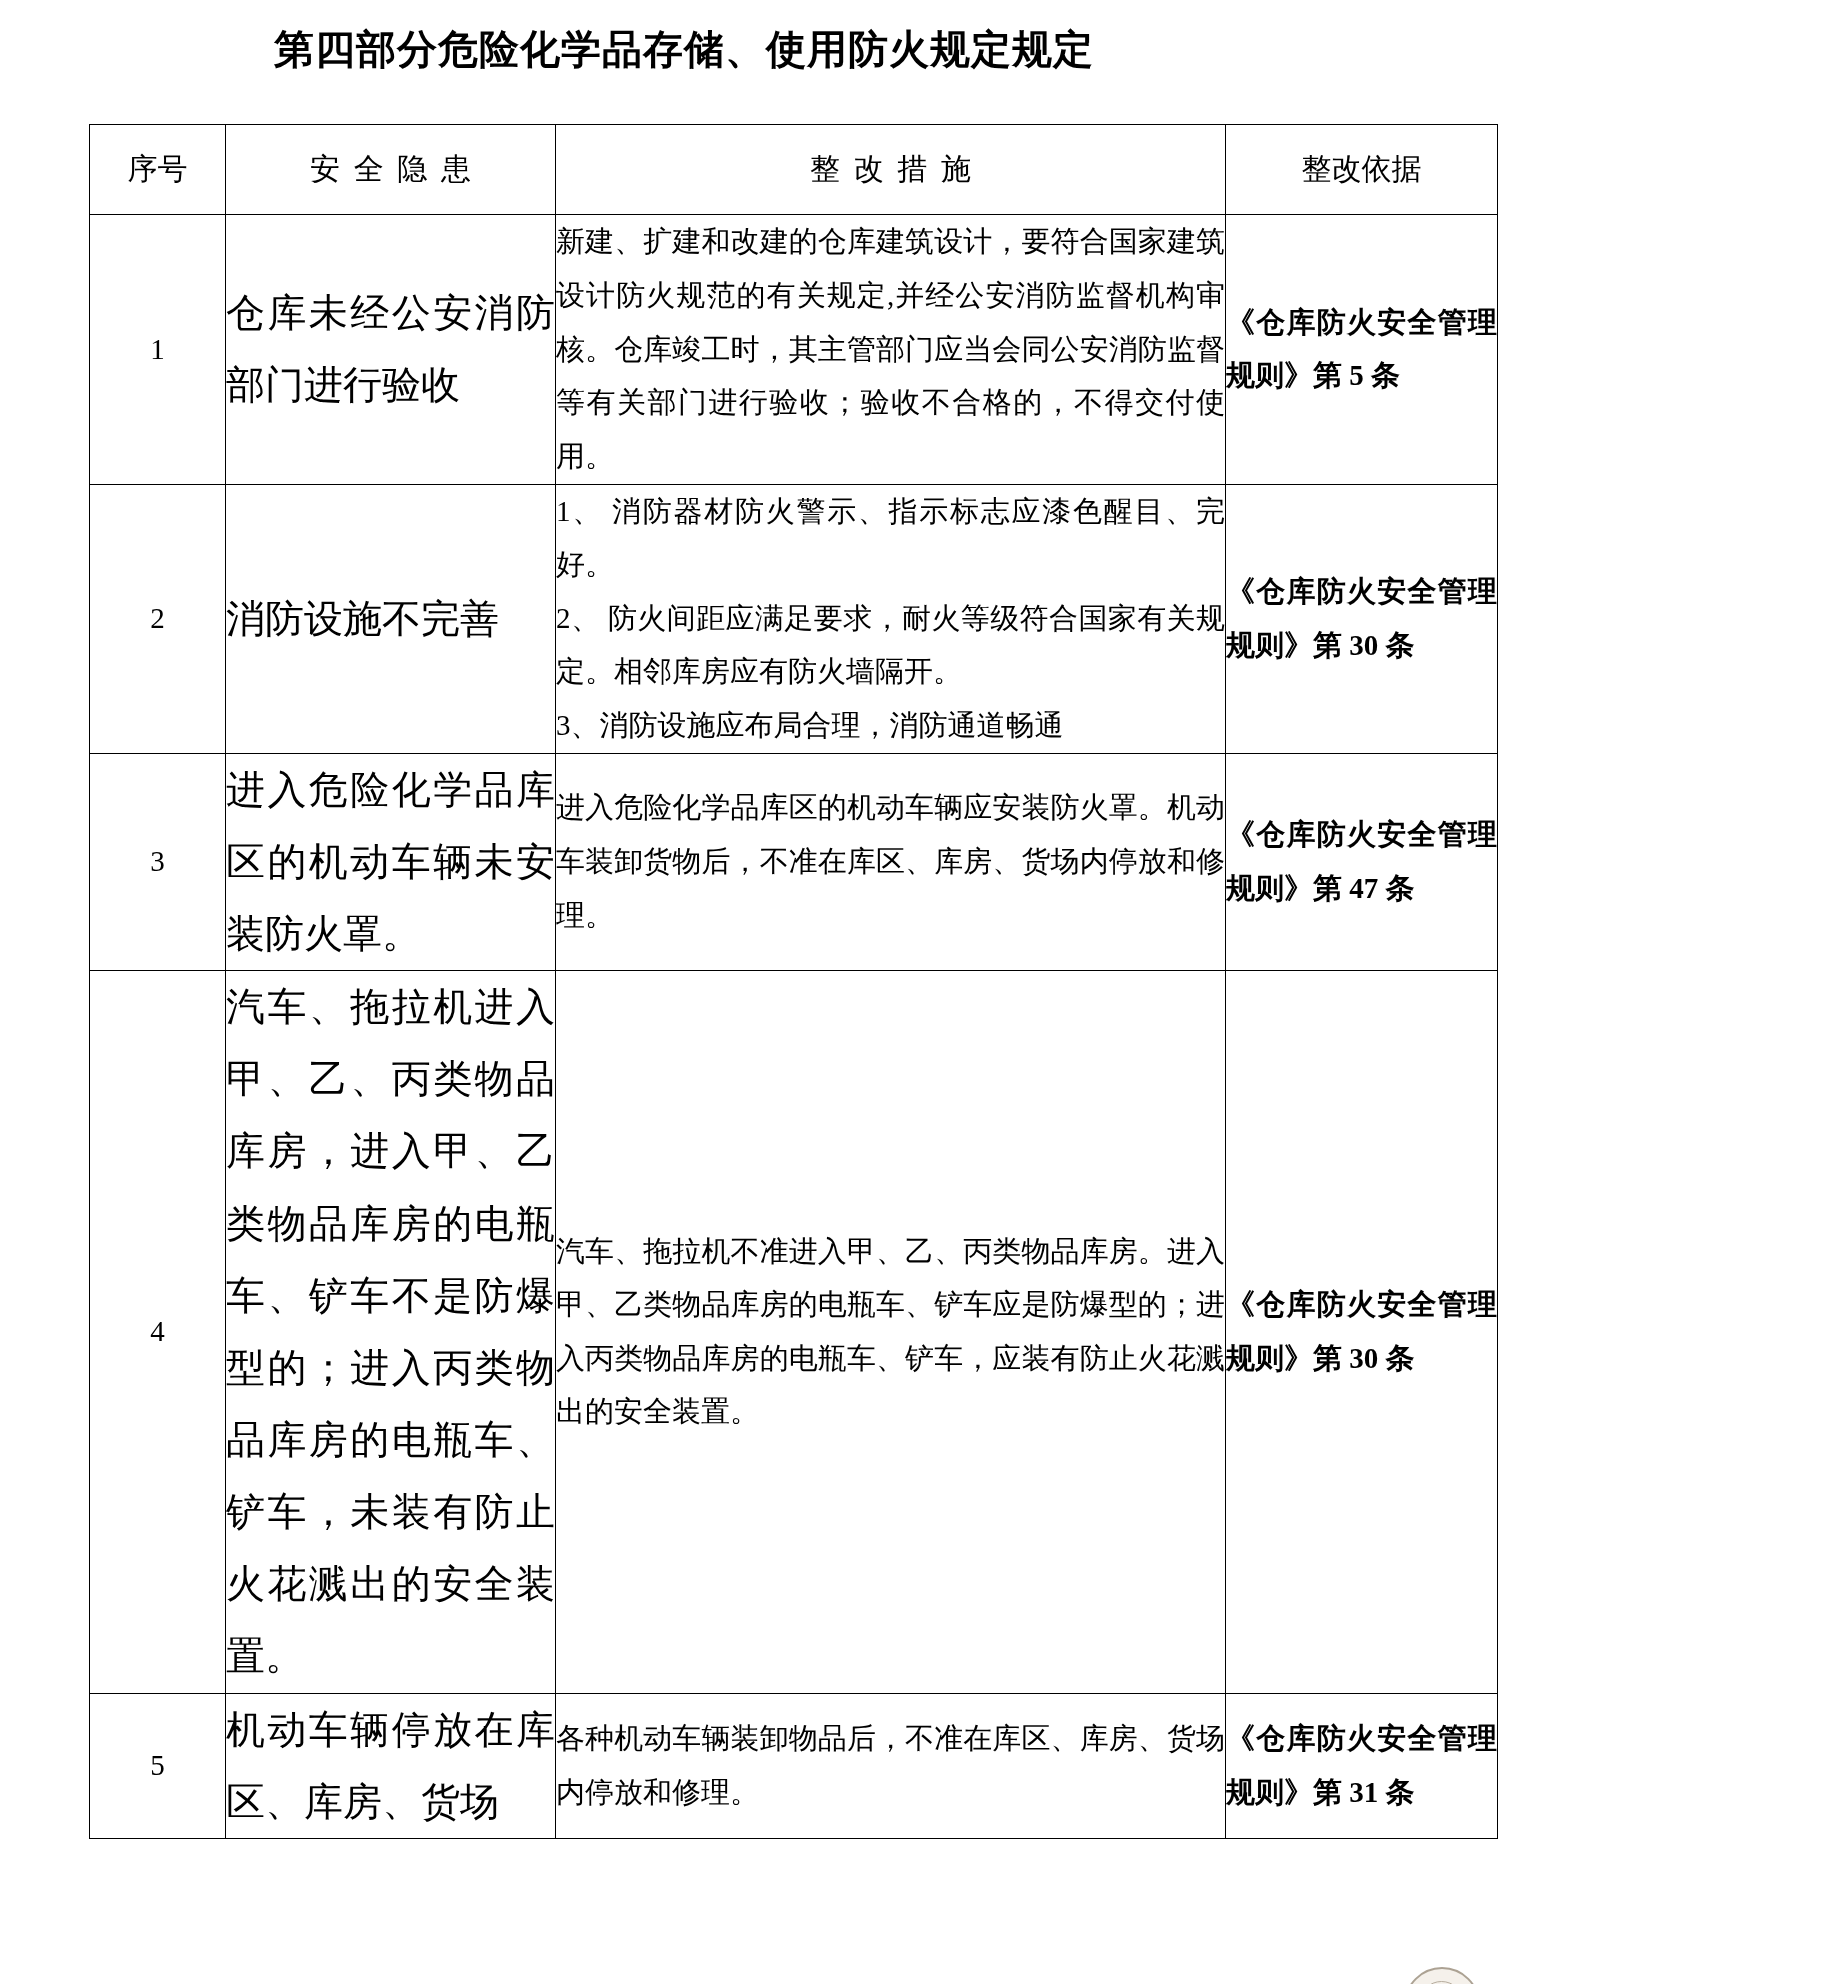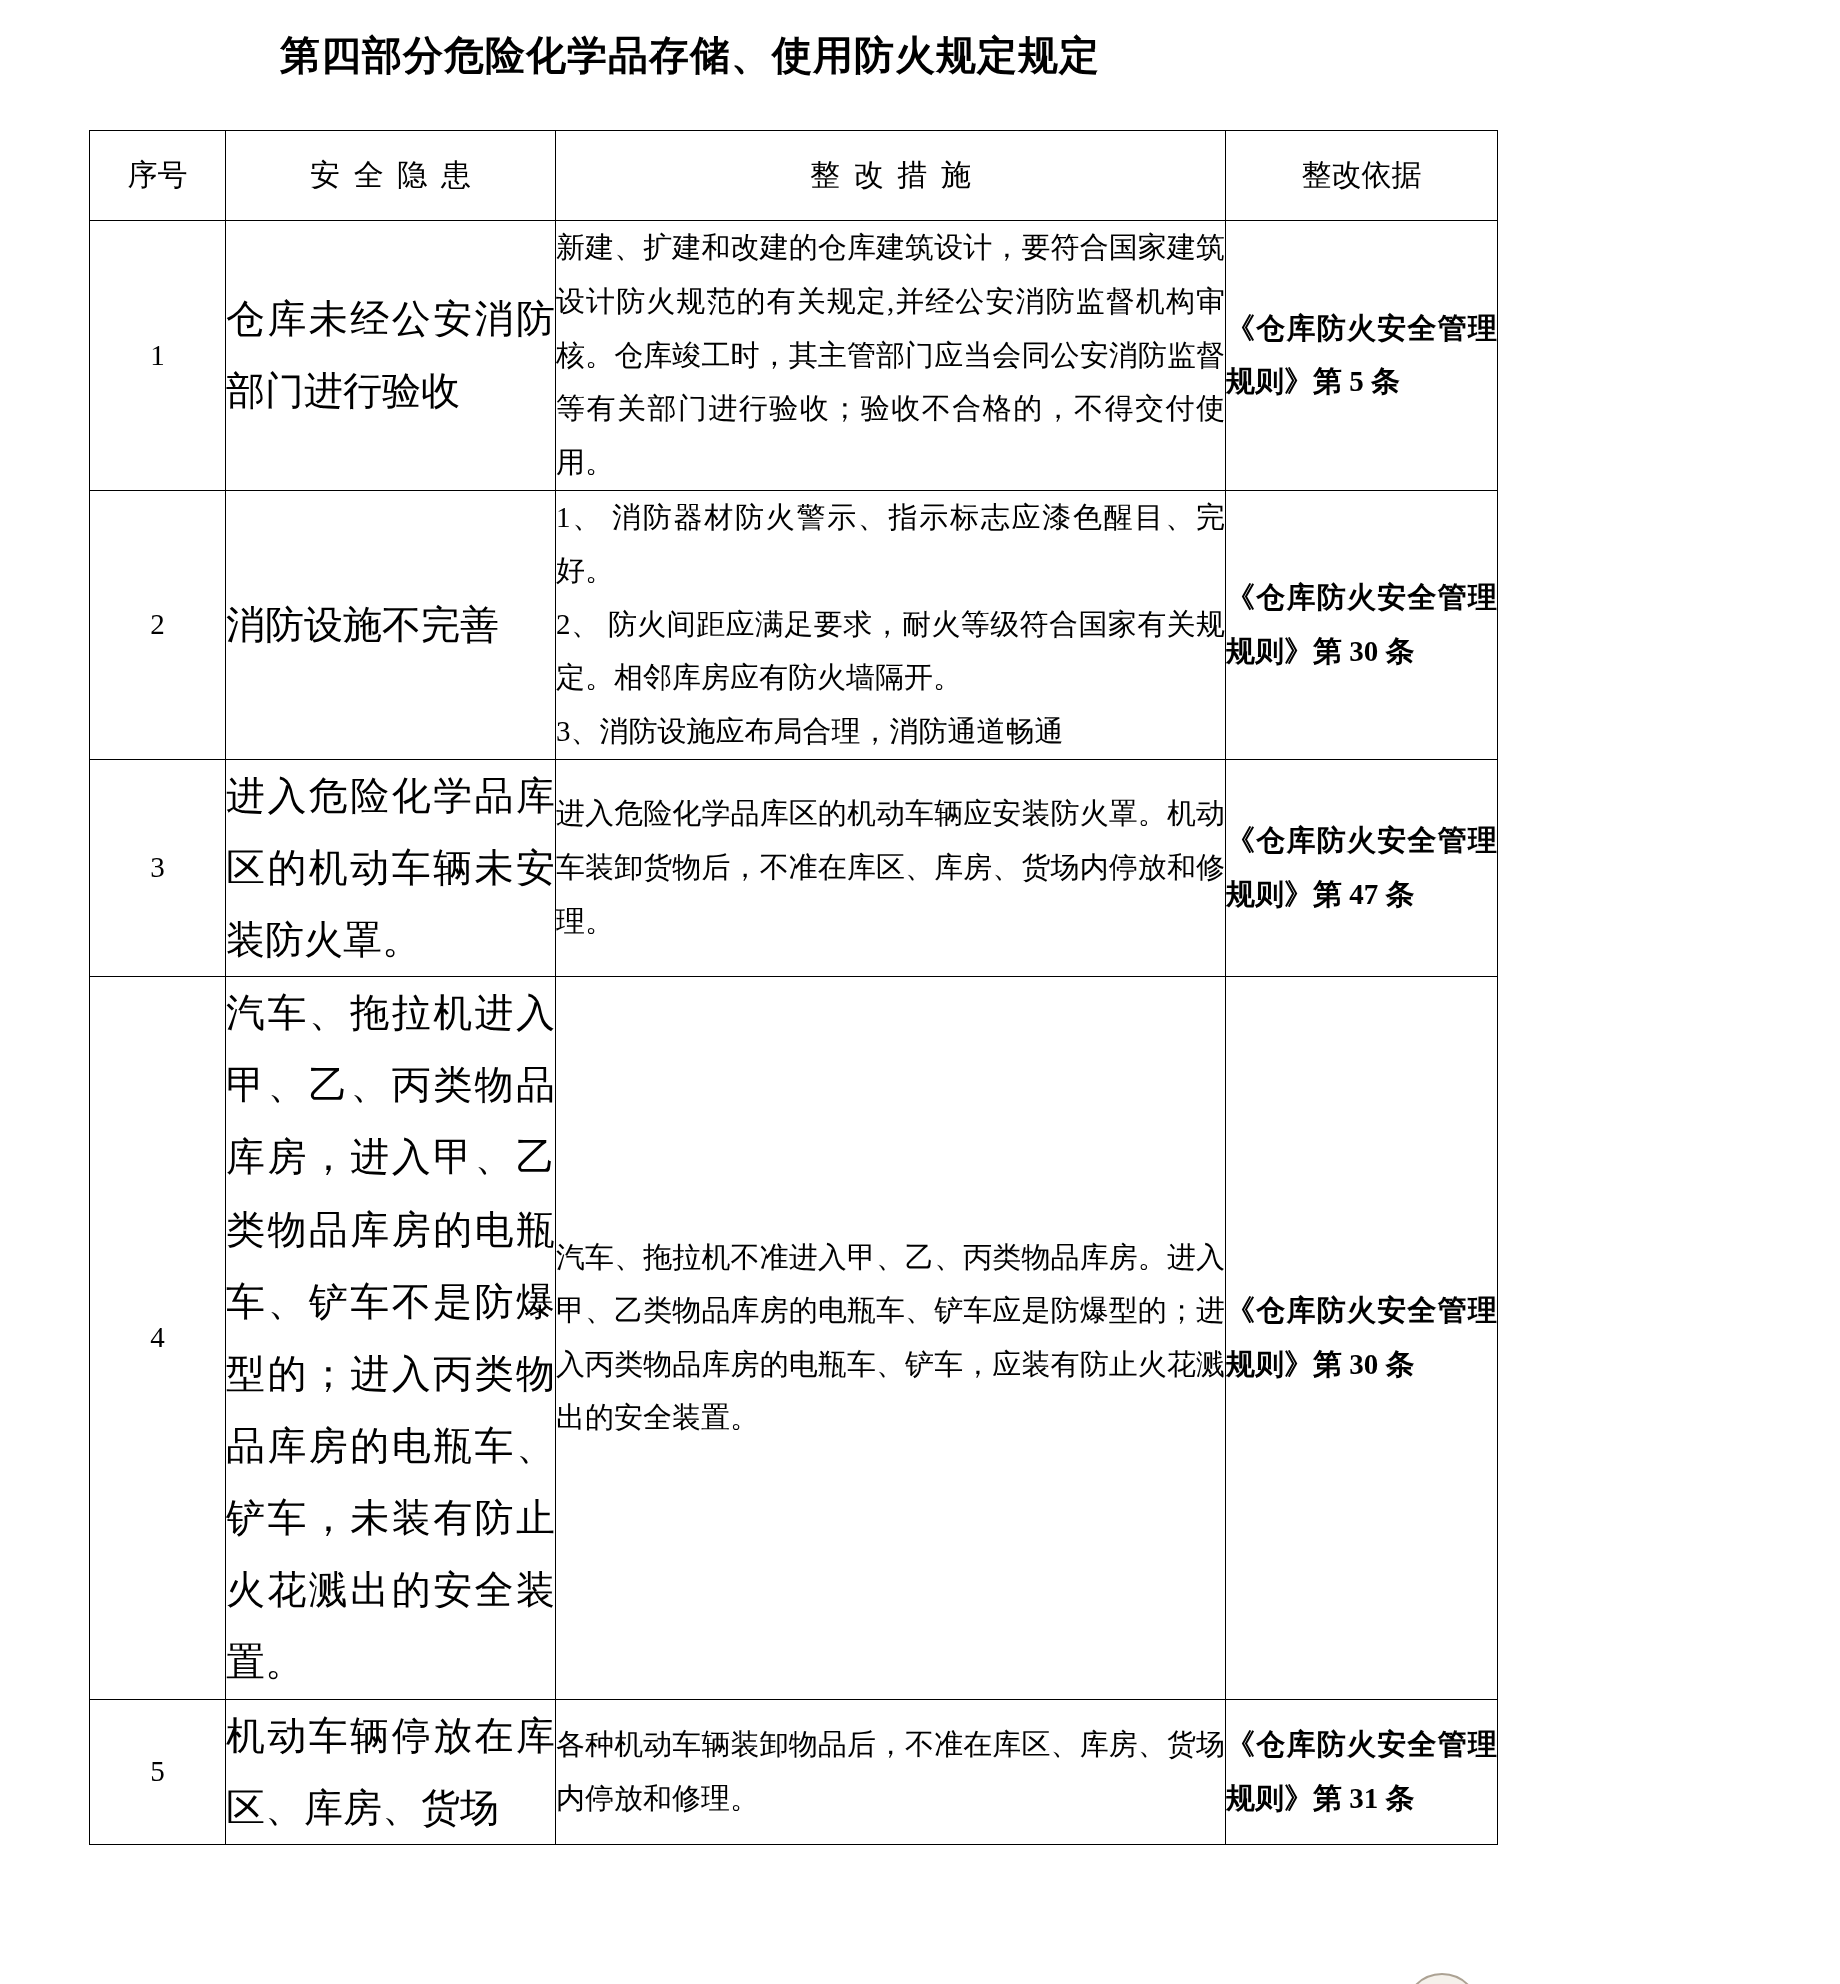--- a/index.html
+++ b/index.html
@@ -20,21 +20,21 @@
     width: 1841px;
     height: 1984px;
     box-sizing: border-box;
     padding: 0;
   }
   .doc-title {
     font-family: "Liberation Sans", "DejaVu Sans", sans-serif;
     font-weight: bold;
     font-size: 40px;
     letter-spacing: 1px;
-    margin: 6px;
+    margin: 0;
     padding: 21.3px 0 0 274px;
     line-height: 1.4;
     white-space: nowrap;
   }
   table.main-table {
     border-collapse: collapse;
     margin: 47px 0 0 89px;
     width: 1407px;
     table-layout: fixed;
   }

